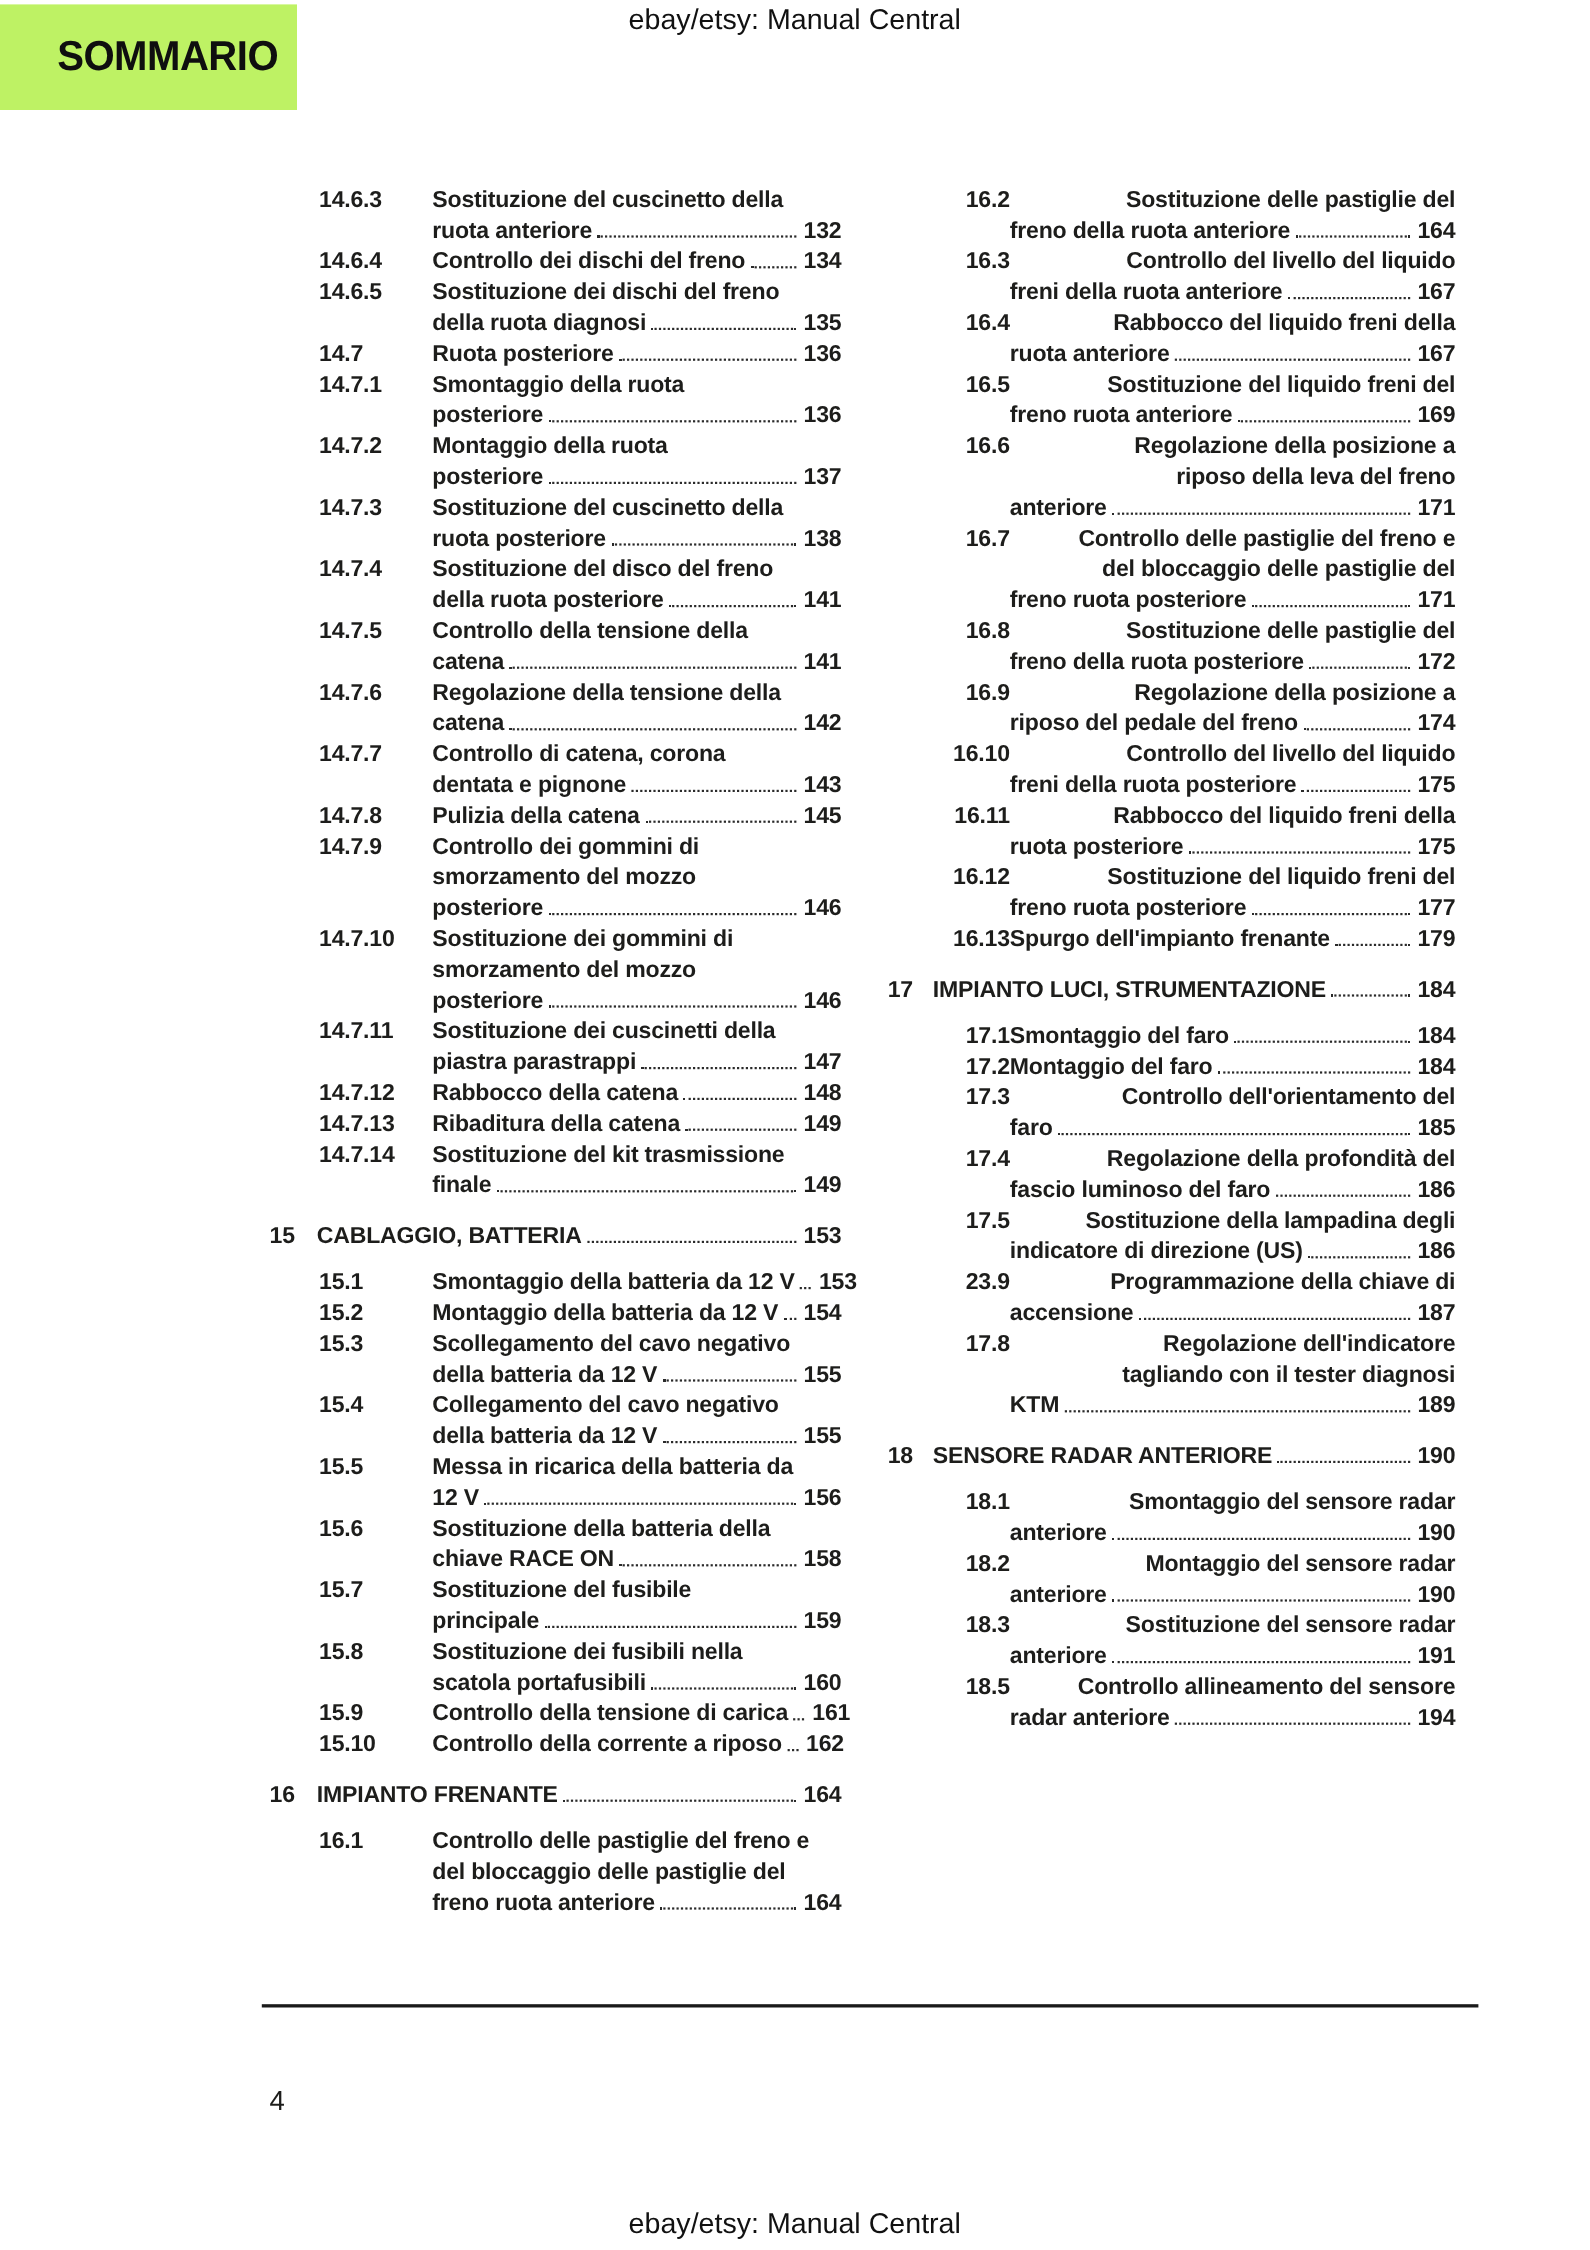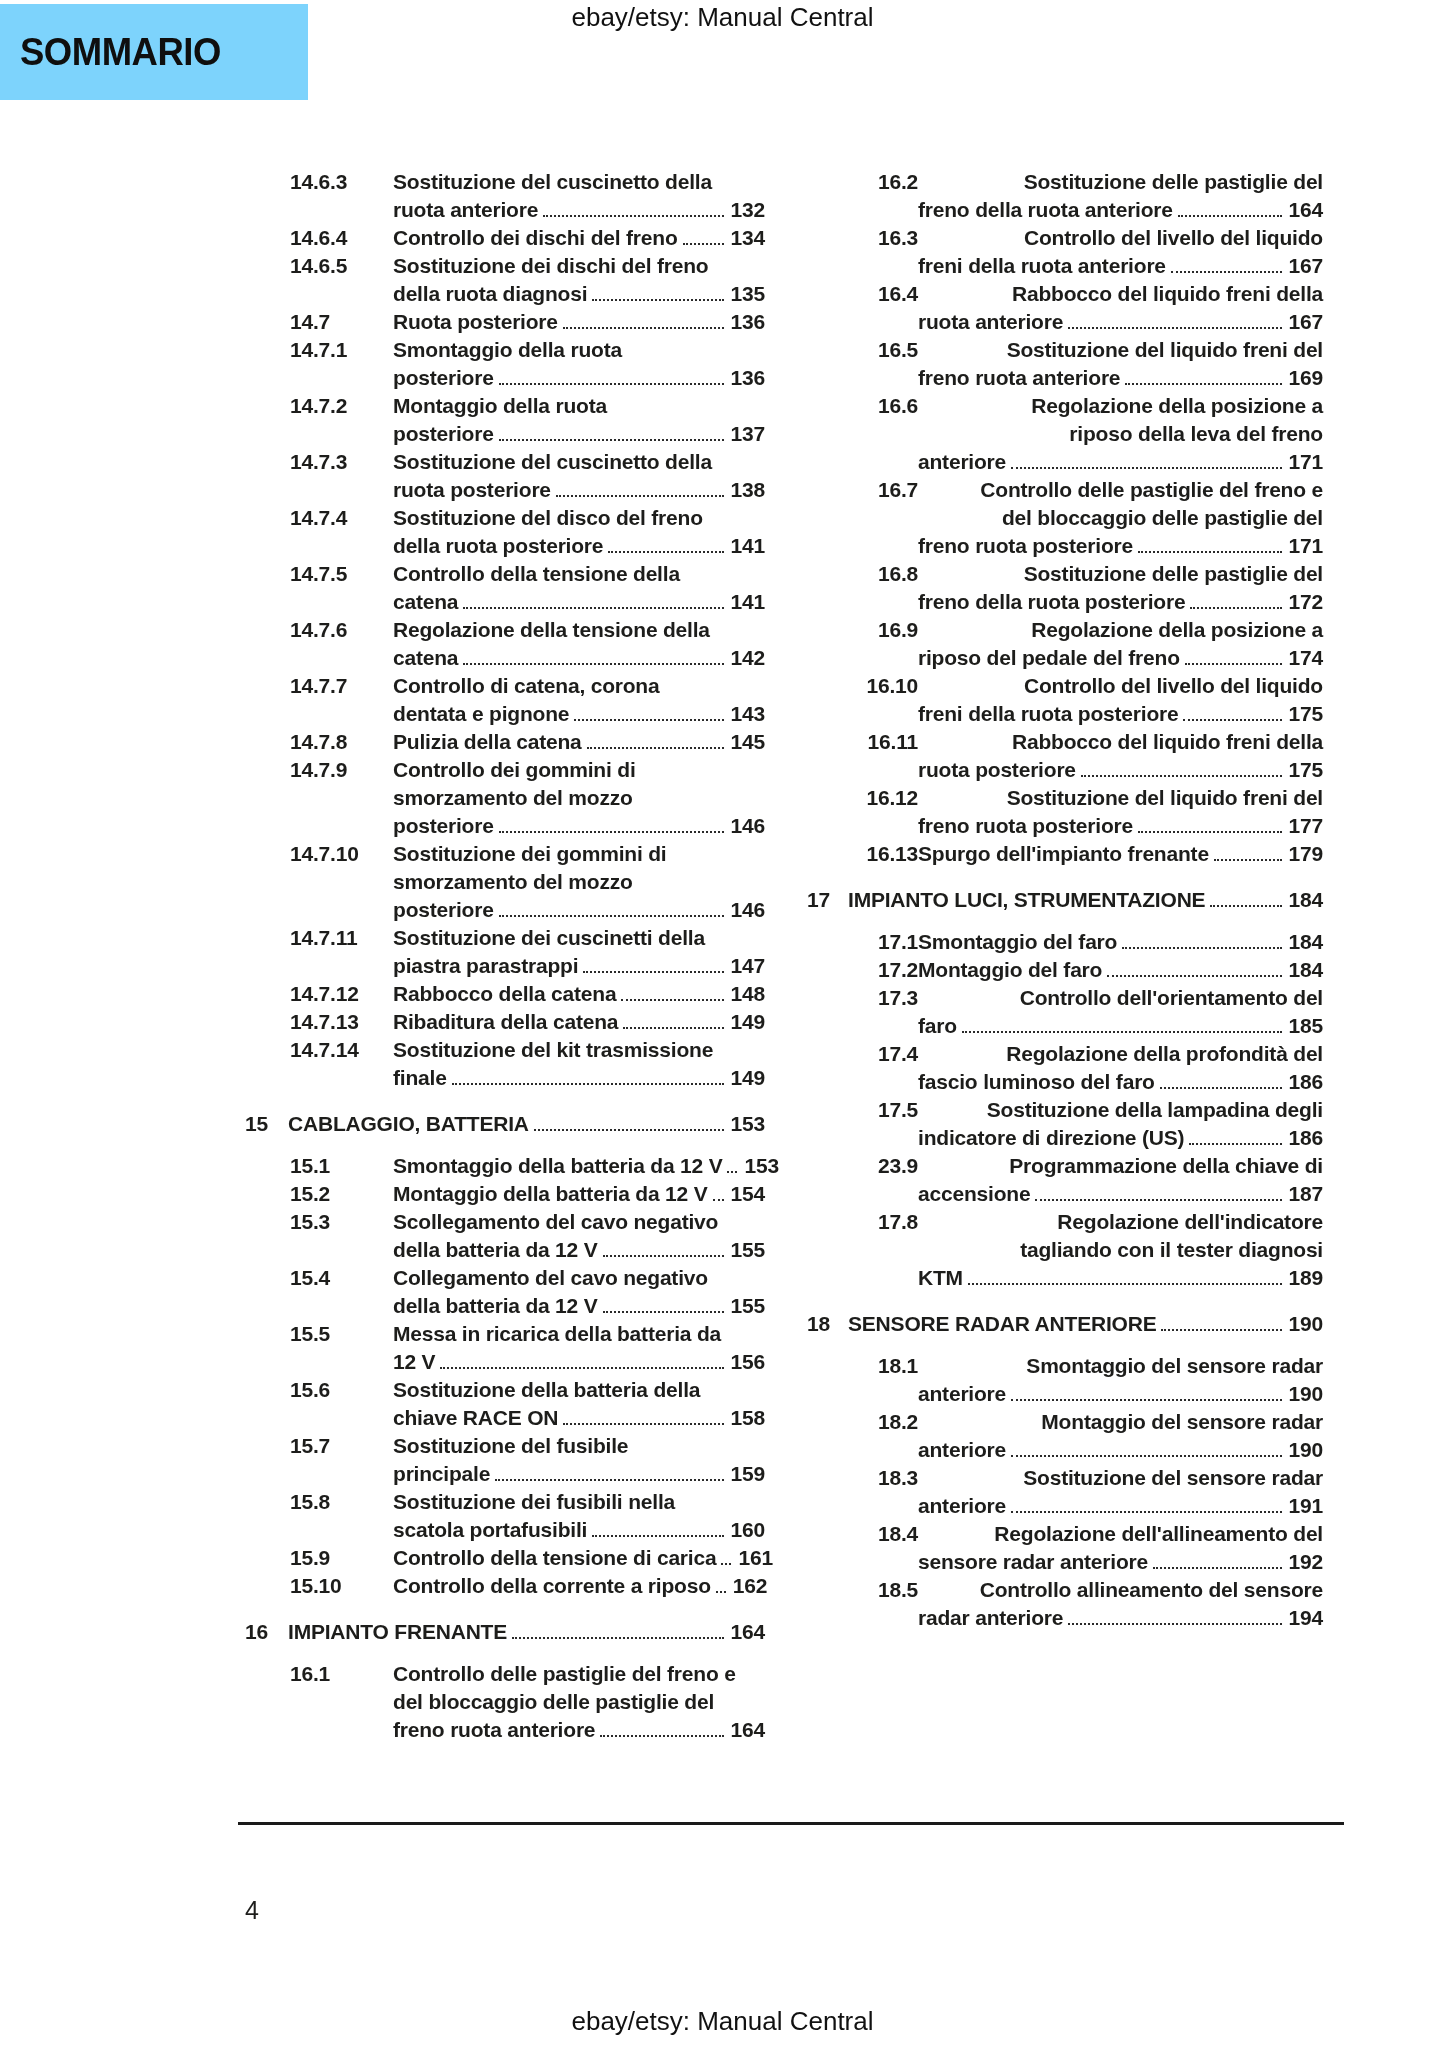--- a/index.html
+++ b/index.html
@@ -15,25 +15,25 @@
   .doc-header-title {
     position: absolute;
     top: 2px; left: 0; width: 100%;
     text-align: center;
     font-size: 26px;
     color: #111111;
   }
   .sommario-box {
     position: absolute;
     left: 0; top: 4px;
-    width: 308px; height: 96px;
-    background: #7dd3fc;
+    width: 270px; height: 96px;
+    background: #bef264;
     display: flex;
     align-items: center;
-    padding-left: 20px;
+    padding-left: 52px;
     box-sizing: border-box;
   }
   .sommario-box .label {
     font-size: 38px;
     font-weight: bold;
     letter-spacing: -0.5px;
     color: #0f0f0f;
     transform: scaleX(0.96);
     transform-origin: left center;
   }
@@ -696,31 +696,20 @@
         <div class="content">
           <div class="toc-line">Sostituzione del sensore radar</div>
           <div class="toc-line last">
             <span class="text">anteriore</span>
             <span class="leader"></span>
             <span class="pagenum">191</span>
           </div>
         </div>
       </div>
       <div class="toc-entry sub">
-        <span class="num">18.4</span>
-        <div class="content">
-          <div class="toc-line">Regolazione dell'allineamento del</div>
-          <div class="toc-line last">
-            <span class="text">sensore radar anteriore</span>
-            <span class="leader"></span>
-            <span class="pagenum">192</span>
-          </div>
-        </div>
-      </div>
-      <div class="toc-entry sub">
         <span class="num">18.5</span>
         <div class="content">
           <div class="toc-line">Controllo allineamento del sensore</div>
           <div class="toc-line last">
             <span class="text">radar anteriore</span>
             <span class="leader"></span>
             <span class="pagenum">194</span>
           </div>
         </div>
       </div>

